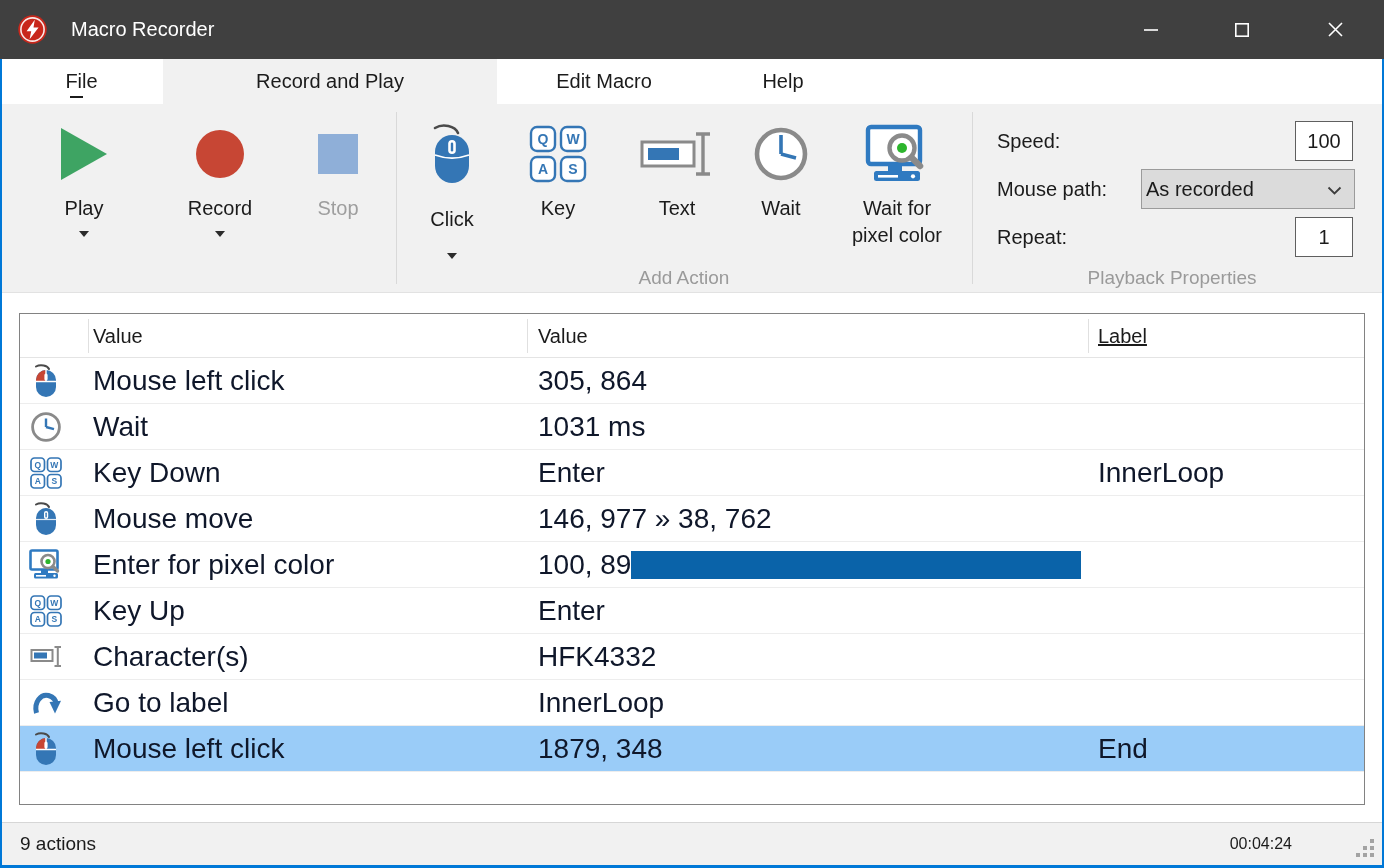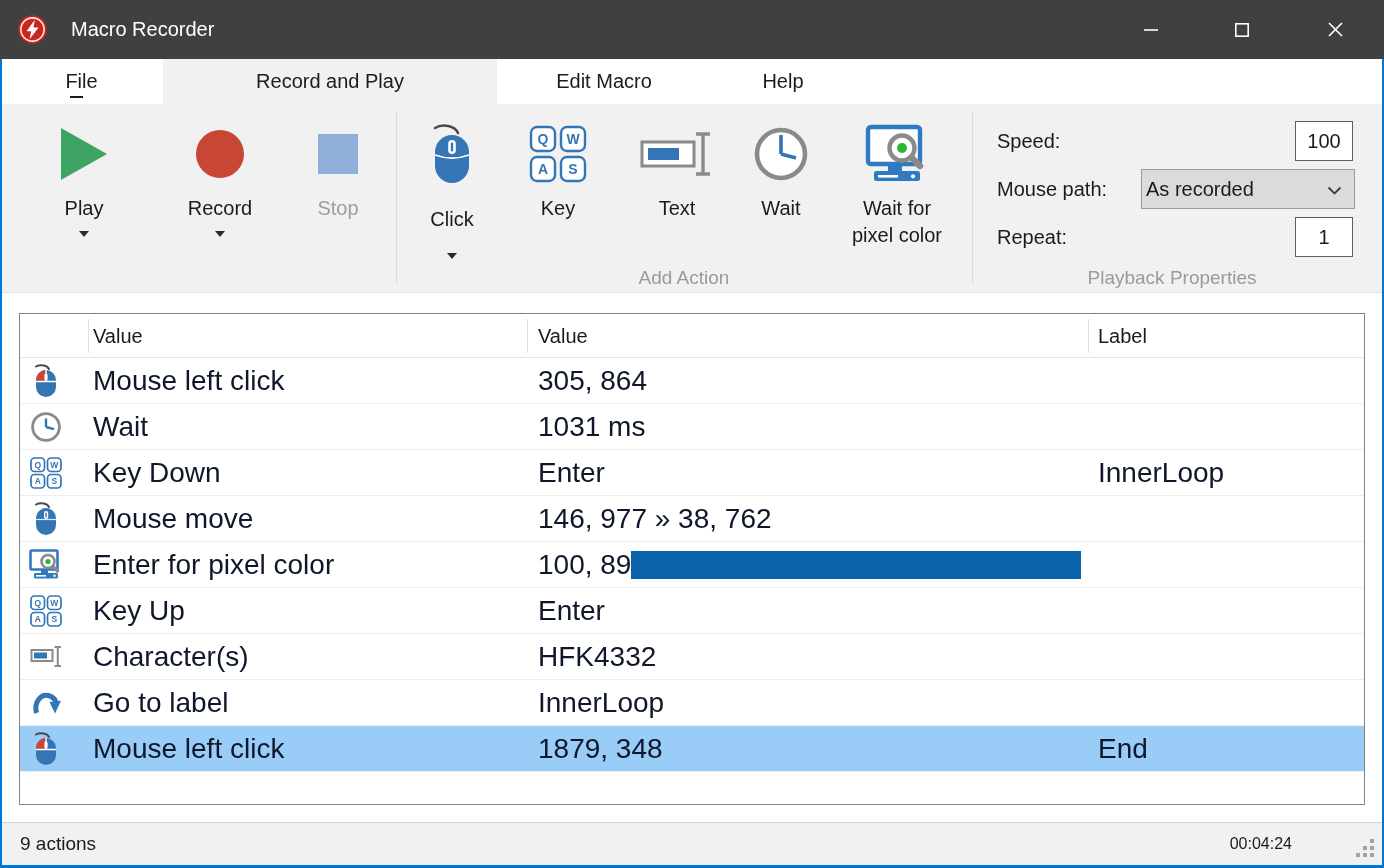--- a/index.html
+++ b/index.html
@@ -59,21 +59,21 @@
   .pb-label.r1 { top:17px; } .pb-label.r2 { top:65px; } .pb-label.r3 { top:113px; }
   .pb-input { position:absolute; left:1295px; width:58px; height:40px; border:1px solid #5f5f5f; background:#ffffff; font-family:inherit; font-size:20px; color:#1b1b1b; text-align:center; outline:none; }
   .pb-input.r1 { top:17px; } .pb-input.r3 { top:113px; }
   .pb-select { position:absolute; left:1141px; top:65px; width:214px; height:40px; background:#dbdbdb; border:1px solid #9b9b9b; display:flex; align-items:center; font-size:20px; color:#1b1b1b; padding-left:4px; cursor:default; }
   .pb-select .chev { position:absolute; right:12px; top:16px; display:flex; }
 
   
   .table { position:absolute; left:19px; top:313px; width:1346px; height:492px; border:1px solid #828282; background:#ffffff; }
   .thead { position:relative; height:44px; border-bottom:1px solid #e4e4e4; }
   .th { position:absolute; top:0; line-height:44px; font-size:20px; color:#1b1b1b; cursor:default; }
-  .th.c-action { left:73px; } .th.c-value { left:518px; } .th.c-label { left:1078px; }
+  .th.c-action { left:73px; } .th.c-value { left:518px; } .th.c-label { left:1078px;text-decoration:underline; }
   .hsep { position:absolute; top:5px; height:34px; width:1px; background:#e0e0e0; }
   .hsep.h1 { left:68px; } .hsep.h2 { left:507px; } .hsep.h3 { left:1068px; }
 
   .trow { position:relative; height:46px; border-bottom:1px solid #ededed; cursor:default; }
   .trow.selected { background:#9ACCF8; }
   .cell-icon { position:absolute; left:6px; top:0; width:40px; height:46px; display:flex; align-items:center; justify-content:center; }
   .cell { position:absolute; top:0; line-height:46px; font-size:28px; color:#0f172a; white-space:nowrap; }
   .cell.c-action { left:73px; } .cell.c-value { left:518px; } .cell.c-label { left:1078px; }
   .swatch { position:absolute; left:611px; top:9px; width:450px; height:28px; background:#0A63A9; }
 

